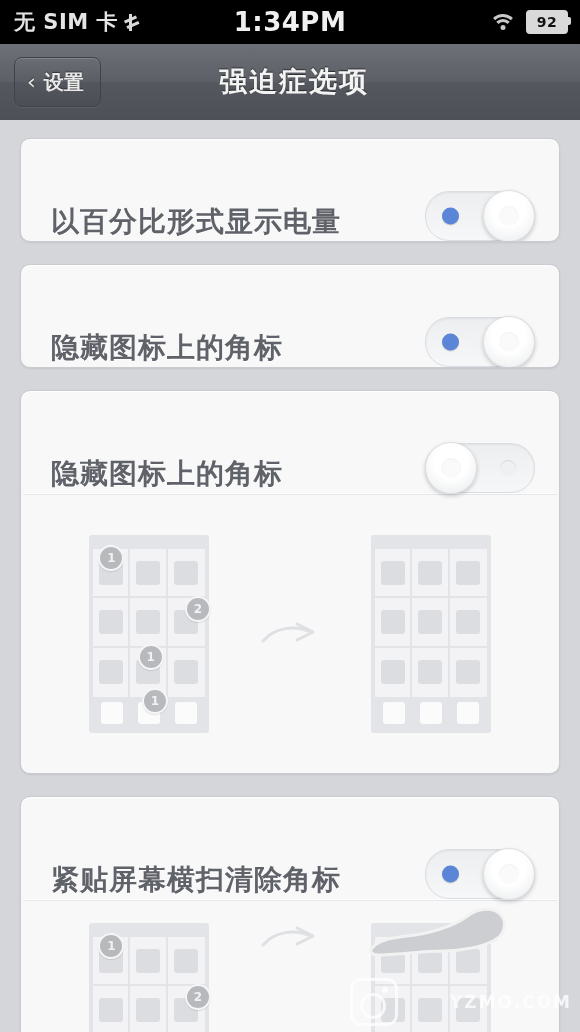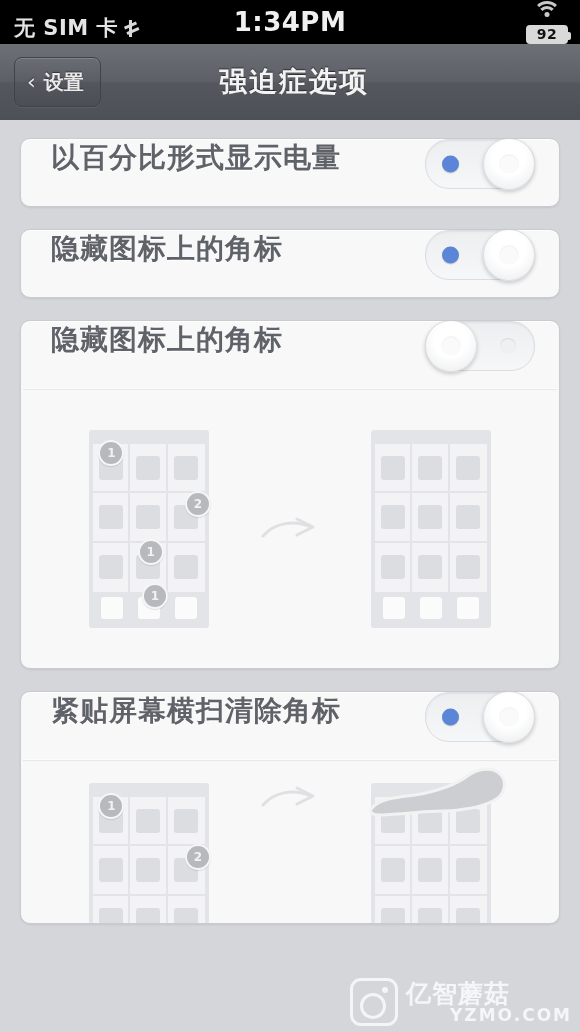--- a/index.html
+++ b/index.html
@@ -27,21 +27,21 @@
     align-items: center;
     color: #d8d8d8;
     font-size: 21px;
     font-weight: bold;
     letter-spacing: 0.5px;
   }
   .sb-left {
     position: absolute;
     left: 14px;
     top: 0;
-    height: 56px;
+    height: 44px;
     display: flex;
     align-items: center;
     gap: 6px;
     color: #e4e4e4;
     text-shadow: 0 1px 0 #000;
   }
   .sb-center {
     position: absolute;
     left: 0; right: 0;
     top: 0; height: 44px;
@@ -52,21 +52,20 @@
     font-size: 26px;
     font-weight: bold;
   }
   .sb-right {
     position: absolute;
     right: 12px; top: 0;
     height: 44px;
     display: flex;
     align-items: center;
     gap: 10px;
-    flex-direction: column;
   }
   .sim-icon {
     display: inline-block;
     width: 13px; height: 17px;
     position: relative;
   }
   .sim-icon::before {
     content: "";
     position: absolute;
     left: 5px; top: 0;
@@ -186,23 +185,23 @@
   }
   .card {
     background: #f8f8f9;
     border-radius: 10px;
     border: 1px solid #c9cbd0;
     box-shadow: 0 1px 2px rgba(0,0,0,0.08), inset 0 1px 0 #ffffff;
     margin-bottom: 22px;
     overflow: hidden;
   }
   .row {
-    height: 67px;
-    display: flex;
-    align-items: flex-start;
+    height: 102px;
+    display: flex;
+    align-items: flex-end;
     justify-content: space-between;
     padding: 0 24px 0 30px;
     box-sizing: border-box;
   }
   .row-label {
     font-size: 28px;
     color: #5f6268;
     font-weight: bold;
     letter-spacing: 1px;
     text-shadow: 0 1px 0 #ffffff;
@@ -670,18 +669,17 @@
 
         </div>
       </div>
     </div>
 
   </div>
 
   <div class="watermark">
     <div class="wm-logo"></div>
     <div class="wm-text">
-      <span class="wm-cn">亿智蘑菇</span>
       <span class="wm-en">YZMO.COM</span>
     </div>
   </div>
 
 </div>
 
 </body></html>

